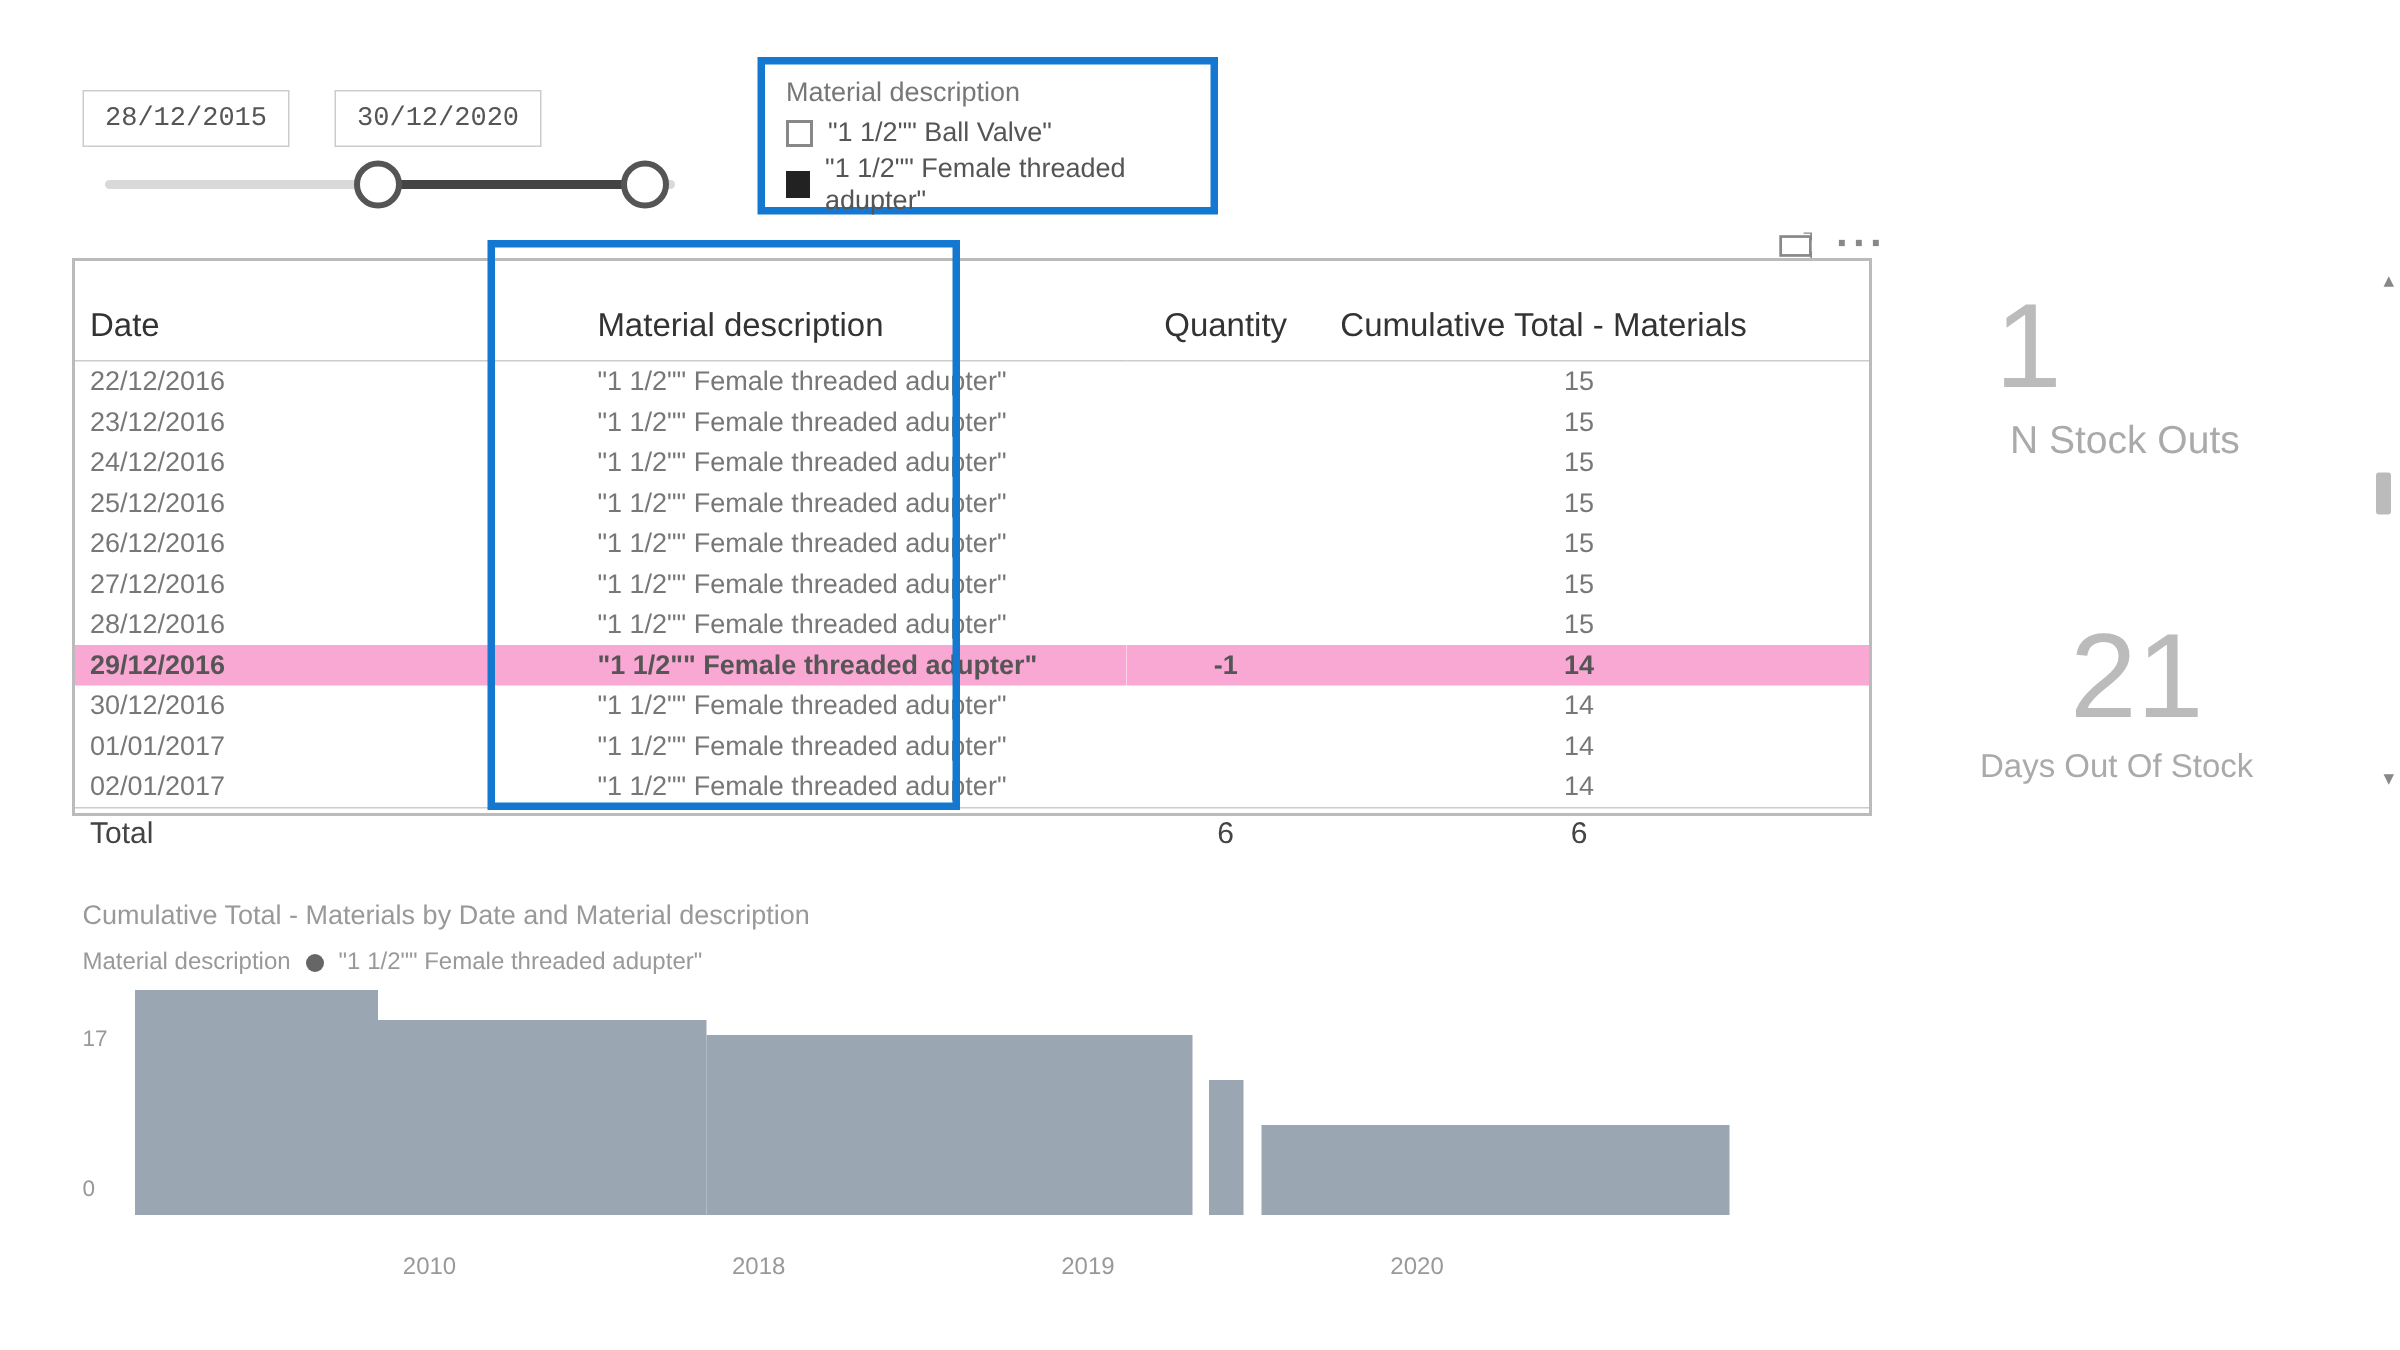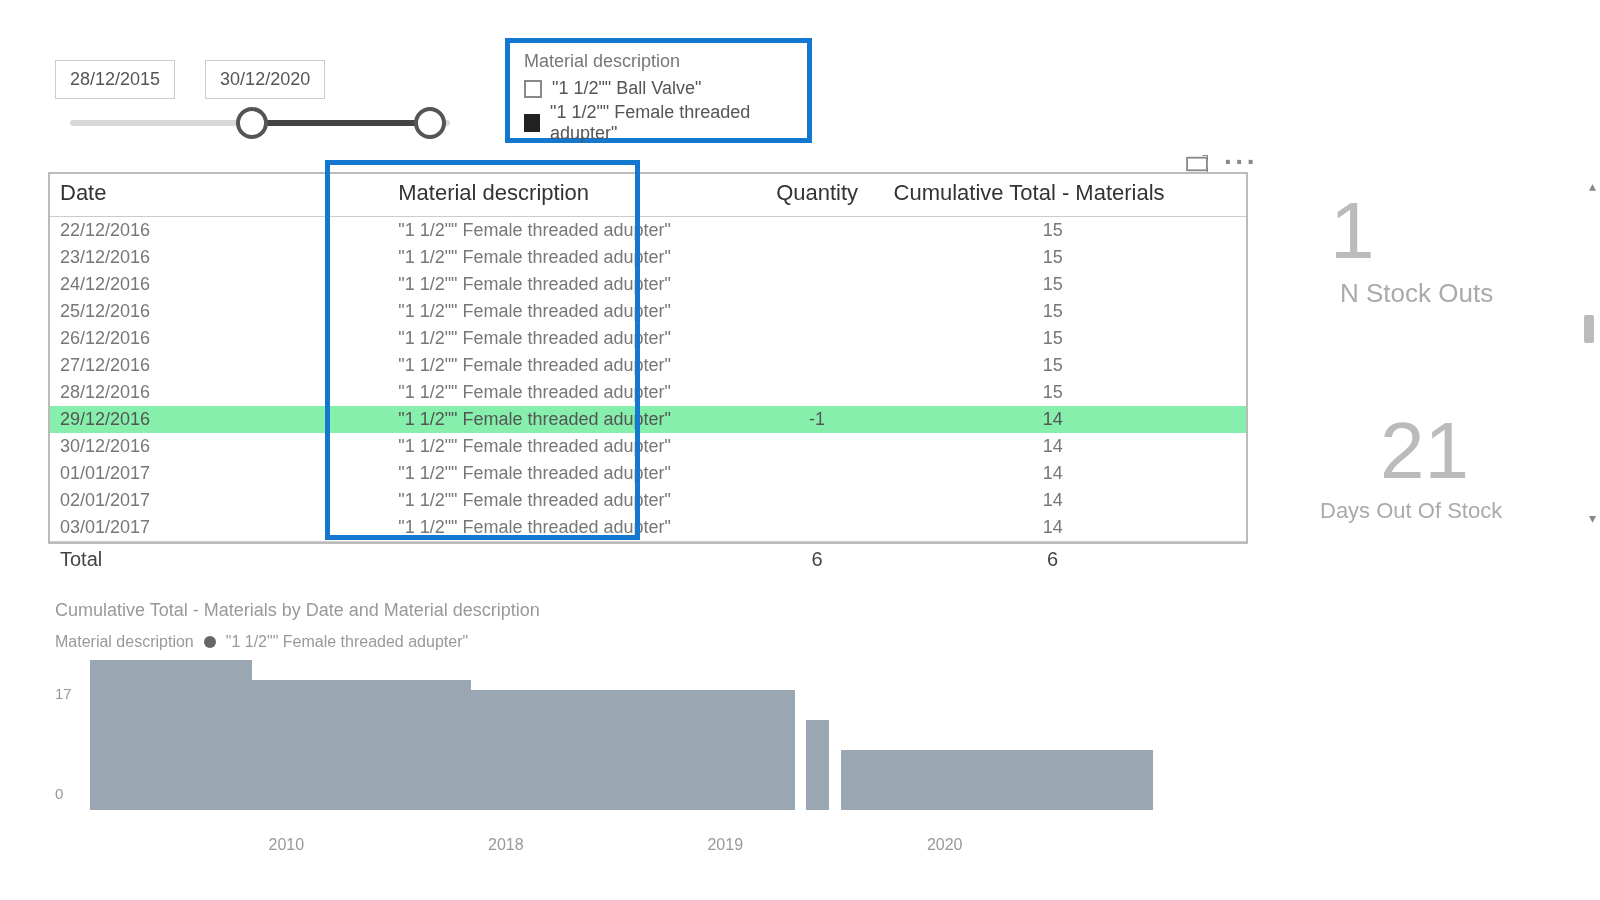--- a/index.html
+++ b/index.html
@@ -1,20 +1,20 @@
 <!DOCTYPE html>
 <html><head>
 <meta charset="utf-8">
 <style>
   html,body { margin:0; padding:0; font-family:"Segoe UI",Arial,sans-serif; background:#fff; color:#333; }
   body { width:1600px; height:900px; position:relative; overflow:hidden; }
 
   
   .date-range { position:absolute; left:55px; top:60px; display:flex; gap:30px; }
-  .date-box { border:1px solid #ccc; padding:8px 14px; font-size:18px; color:#555; }
+  .date-box { border:1px solid #ccc; padding:8px 14px; font-size:18px; color:#555;font-family:Liberation Mono, monospace; }
   .range-track { position:absolute; left:70px; top:120px; width:380px; height:6px; background:#d9d9d9; border-radius:3px; }
   .range-fill  { position:absolute; left:250px; top:120px; width:180px; height:6px; background:#444; border-radius:3px; }
   .range-handle { position:absolute; top:107px; width:32px; height:32px; border-radius:50%;
                   background:#fff; border:4px solid #555; box-sizing:border-box; cursor:pointer; }
   .rh-left  { left:236px; }
   .rh-right { left:414px; }
 
   
   .slicer { position:absolute; left:505px; top:38px; width:307px; height:105px; border:5px solid #1478d0;
             padding:8px 14px; box-sizing:border-box; }
@@ -23,26 +23,26 @@
   .cb-empty { width:18px; height:18px; border:2px solid #888; box-sizing:border-box; }
   .cb-full  { width:18px; height:18px; background:#222; }
 
   
   .table-wrap { position:absolute; left:48px; top:172px; width:1200px; height:372px;
                 border:2px solid #bbb; box-sizing:border-box; }
   .focus-icon { position:absolute; left:1186px; top:155px; width:22px; height:18px; cursor:pointer; }
   .focus-icon svg { width:22px; height:18px; stroke:#888; fill:none; stroke-width:2; }
   .more-icon  { position:absolute; left:1224px; top:152px; font-size:28px; color:#888; letter-spacing:2px;
                font-weight:bold; cursor:pointer; line-height:20px;}
-  table { border-collapse:collapse; width:100%; table-layout:fixed; }
+  table { border-collapse:collapse; width:100%; table-layout:fixed;margin-top:24px; }
   th { text-align:left; font-weight:400; font-size:22px; color:#333; padding:6px 10px 10px 10px;
        border-bottom:1px solid #ccc;}
   td { font-size:18px; color:#777; padding:3px 10px; white-space:nowrap; overflow:hidden; }
   td.num, th.num { text-align:center; }
-  tbody tr.sel td { background:#86efac; color:#555; }
+  tbody tr.sel td { background:#f9a8d4; color:#555;font-weight:bold; }
   tfoot td { border-top:1px solid #ccc; font-size:20px; color:#444; padding-top:6px;}
   .col-date { width:280px; }
   .col-mat  { width:300px; }
   .col-qty  { width:110px; }
   .col-cum  { width:280px; }
   .col-scroll { width:20px; }
   .mat-box { position:absolute; left:325px; top:160px; width:315px; height:380px;
              border:5px solid #1478d0; pointer-events:none; box-sizing:border-box; }
   .vscroll-up, .vscroll-dn { position:absolute; right:4px; font-size:14px; color:#888; }
   .vscroll-up{ top:178px;} .vscroll-dn{ top:510px;}
@@ -180,27 +180,20 @@
         </tr>
         <tr>
           <td>01/01/2017</td>
           <td>"1 1/2"" Female threaded adupter"</td>
           <td class="num"></td>
           <td class="num">14</td>
           <td></td>
         </tr>
         <tr>
           <td>02/01/2017</td>
-          <td>"1 1/2"" Female threaded adupter"</td>
-          <td class="num"></td>
-          <td class="num">14</td>
-          <td></td>
-        </tr>
-        <tr>
-          <td>03/01/2017</td>
           <td>"1 1/2"" Female threaded adupter"</td>
           <td class="num"></td>
           <td class="num">14</td>
           <td></td>
         </tr>
       </tbody>
     <tfoot>
         <tr>
       <td>Total</td>
       <td></td>

